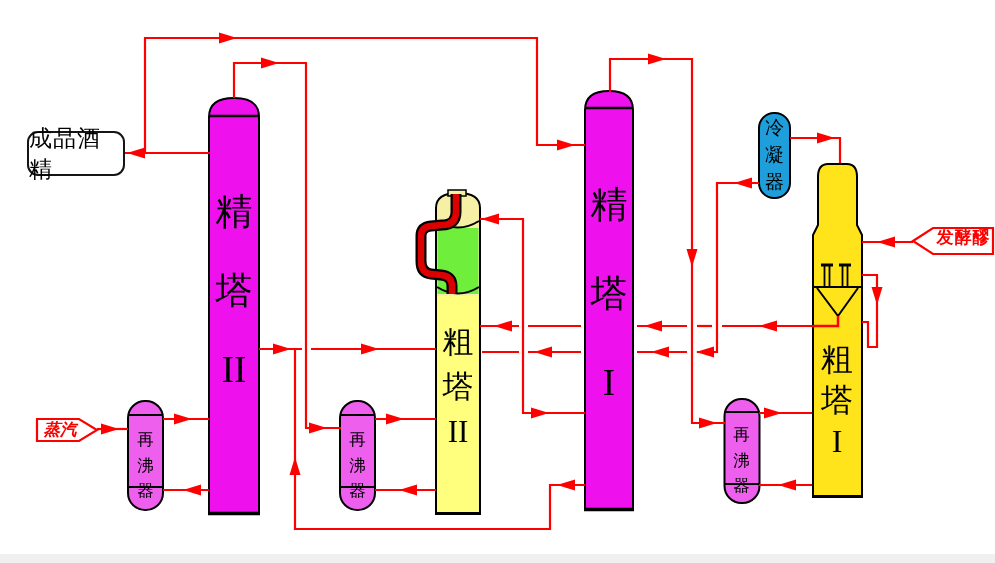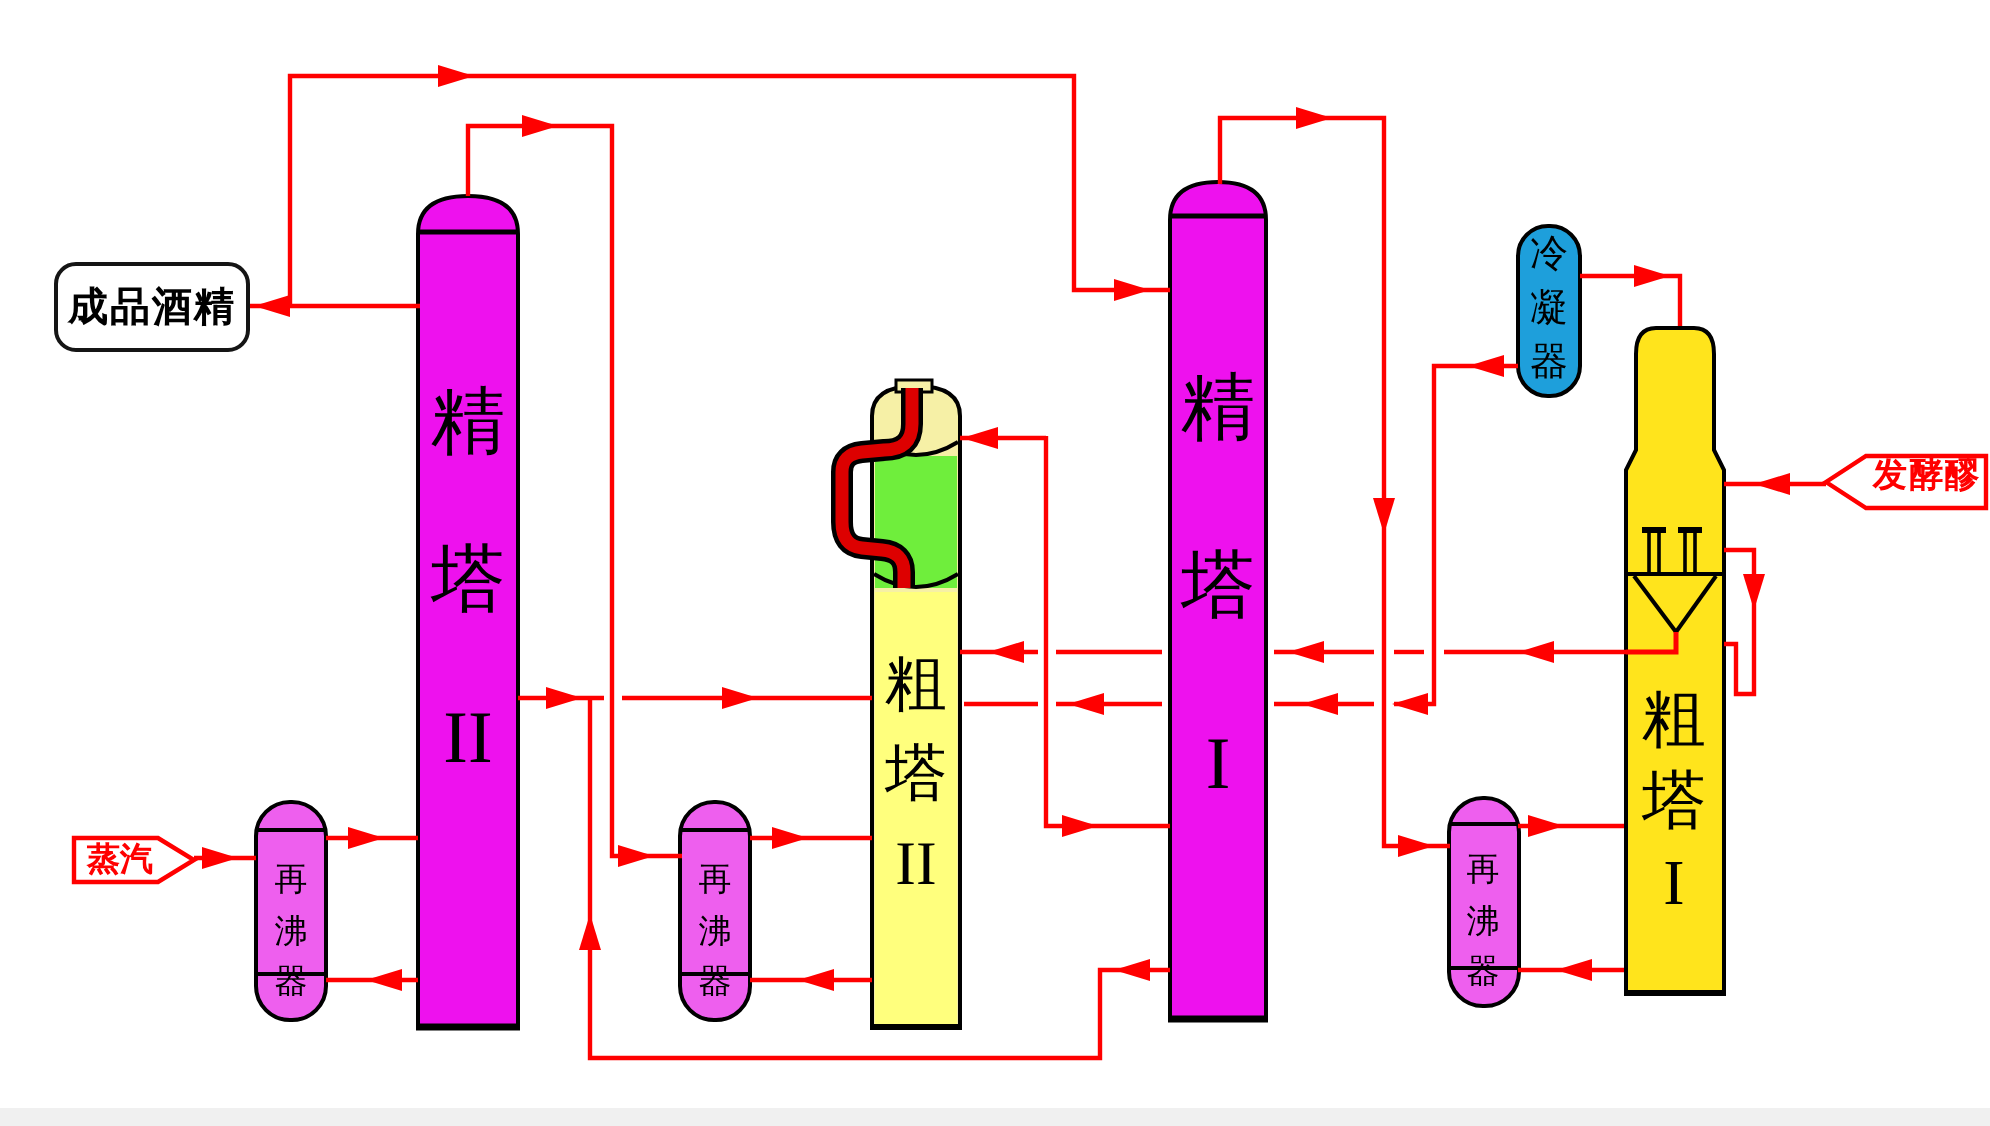--- a/index.html
+++ b/index.html
@@ -5,24 +5,24 @@
   html,body{margin:0;padding:0;background:#fff;}
   #canvas{position:relative;width:995px;height:563px;background:#ffffff;overflow:hidden;
           font-family:"Liberation Serif","DejaVu Serif",serif;}
   svg{position:absolute;left:0;top:0;}
   .vlabel{position:absolute;display:flex;flex-direction:column;align-items:center;
           color:#000;line-height:1;text-align:center;z-index:5;}
   .vlabel span{display:block;}
   .boxlabel{position:absolute;display:flex;align-items:center;justify-content:center;
             color:#000;z-index:6;}
   #product-box{left:27px;top:131px;width:94px;height:41px;border:2.5px solid #151515;
-               border-radius:11px;background:#fff;font-size:20px;letter-spacing:1px;font-weight:bold;}
+               border-radius:11px;background:#fff;font-size:23px;letter-spacing:1px;}
   .flag-text{position:absolute;color:var(--red);font-weight:bold;z-index:7;
              display:flex;align-items:center;justify-content:center;}
-  #steam-text{left:40px;top:420px;width:40px;height:20px;font-size:16.5px;}
+  #steam-text{left:40px;top:420px;width:40px;height:20px;font-size:16.5px;font-style:italic;}
   #mash-text{left:935px;top:229px;width:57px;height:16px;font-size:17px;letter-spacing:1px;}
   #bottom-edge{position:absolute;left:0;top:554px;width:995px;height:9px;background:#f0f0f0;}
 </style>
 </head>
 <body>
 
 <div id="canvas">
 
   <svg id="diagram-svg" width="995" height="563" viewBox="0 0 995 563">
 

